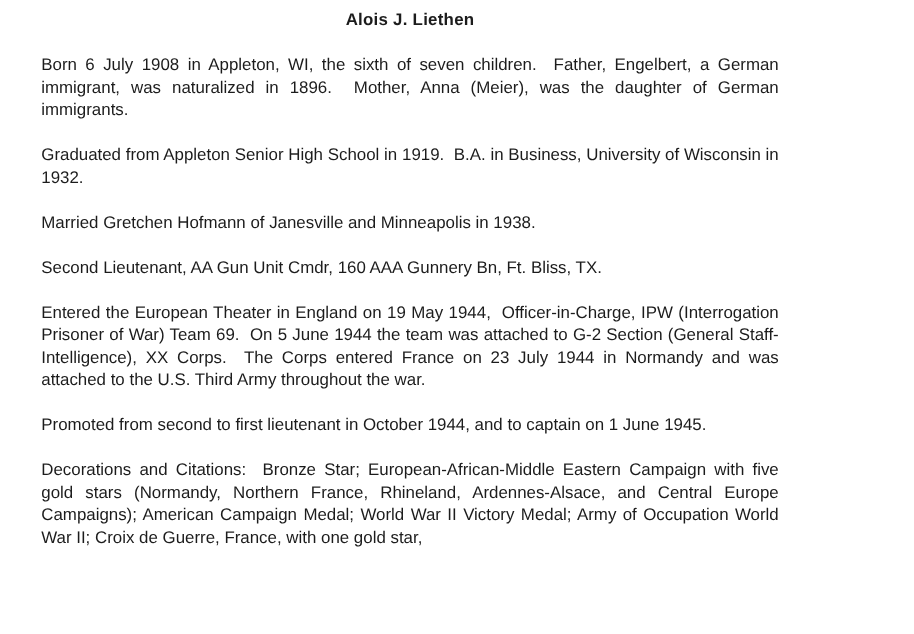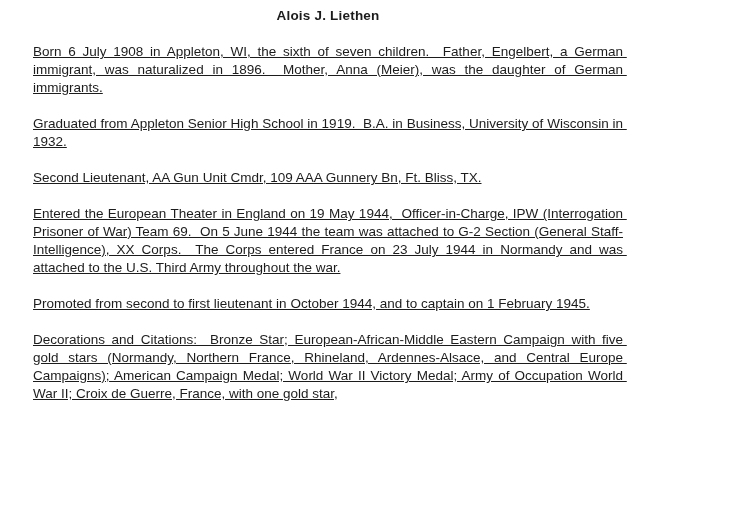--- a/index.html
+++ b/index.html
@@ -29,28 +29,28 @@
     line-height: 18px;
     letter-spacing: 0.2px;
   }
   .para {
     font-size: 13.5px;
     line-height: 18px;
     text-align: justify;
     white-space: pre-wrap;
     margin: 18px 0 0 0;
     padding: 0;
-    text-decoration: underline;
   }
 </style>
 </head>
 <body>
 
 <div class="page">
   <h1 class="title">Alois J. Liethen</h1>
   <p class="para">Born 6 July 1908 in Appleton, WI, the sixth of seven children.  Father, Engelbert, a German immigrant, was naturalized in 1896.  Mother, Anna (Meier), was the daughter of German immigrants.</p>
   <p class="para">Graduated from Appleton Senior High School in 1919.  B.A. in Business, University of Wisconsin in 1932.</p>
-  <p class="para">Second Lieutenant, AA Gun Unit Cmdr, 109 AAA Gunnery Bn, Ft. Bliss, TX.</p>
+  <p class="para">Married Gretchen Hofmann of Janesville and Minneapolis in 1938.</p>
+  <p class="para">Second Lieutenant, AA Gun Unit Cmdr, 160 AAA Gunnery Bn, Ft. Bliss, TX.</p>
   <p class="para">Entered the European Theater in England on 19 May 1944,  Officer-in-Charge, IPW (Interrogation Prisoner of War) Team 69.  On 5 June 1944 the team was attached to G-2 Section (General Staff-Intelligence), XX Corps.  The Corps entered France on 23 July 1944 in Normandy and was attached to the U.S. Third Army throughout the war.</p>
-  <p class="para">Promoted from second to first lieutenant in October 1944, and to captain on 1 February 1945.</p>
+  <p class="para">Promoted from second to first lieutenant in October 1944, and to captain on 1 June 1945.</p>
   <p class="para">Decorations and Citations:  Bronze Star; European-African-Middle Eastern Campaign with five gold stars (Normandy, Northern France, Rhineland, Ardennes-Alsace, and Central Europe Campaigns); American Campaign Medal; World War II Victory Medal; Army of Occupation World War II; Croix de Guerre, France, with one gold star,</p>
 
 </div>
 
 </body></html>

